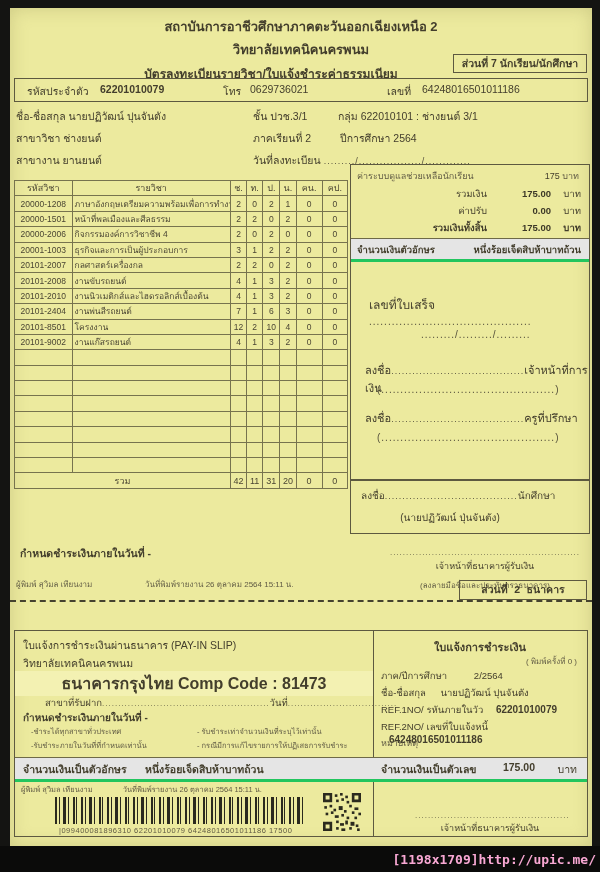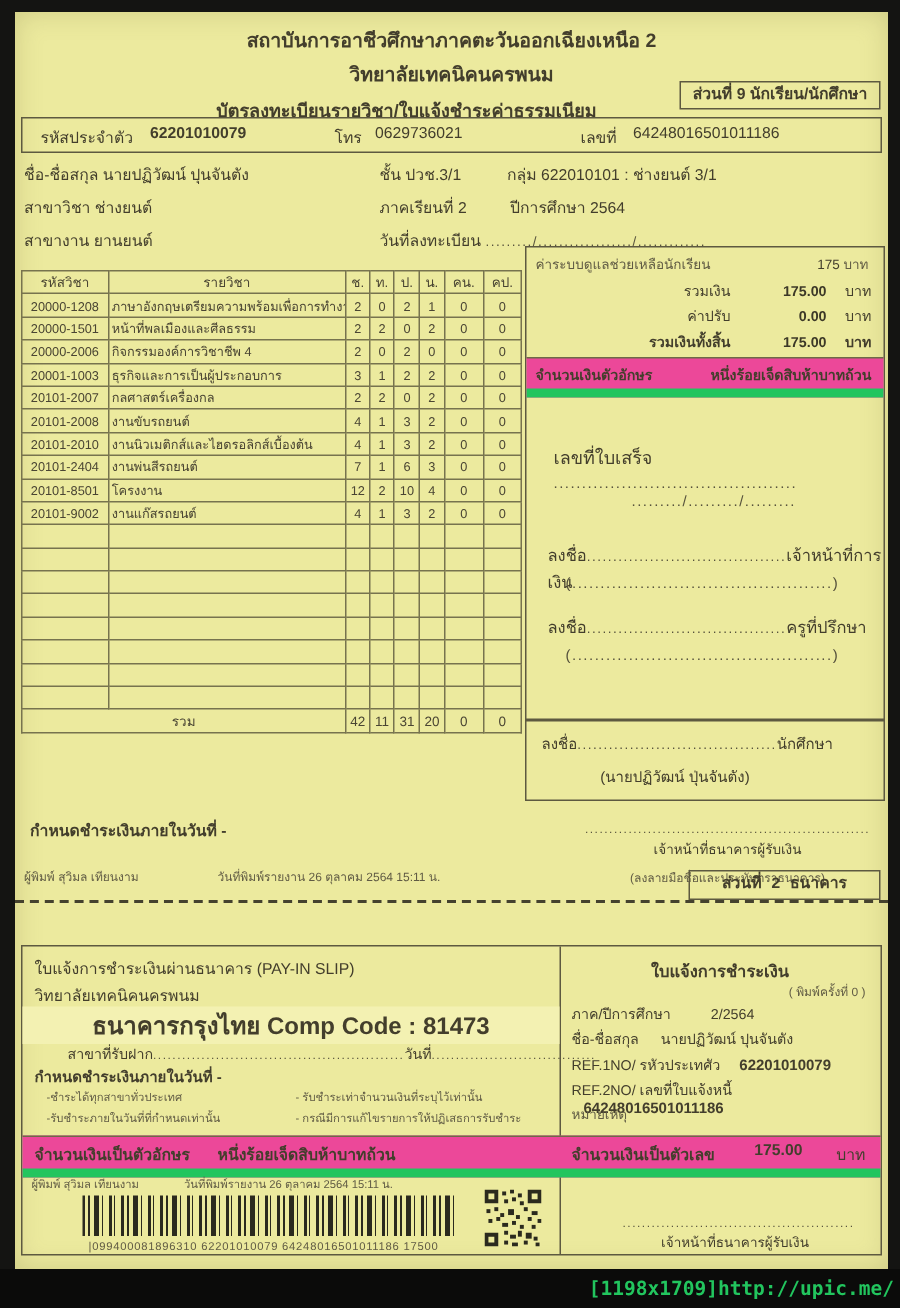--- a/index.html
+++ b/index.html
@@ -29,50 +29,50 @@
   .ctab th,.ctab td{border:1px solid #77734e;padding:0 2px;height:14.4px;overflow:hidden;white-space:nowrap;line-height:14px;}
   .c-num{text-align:center;padding:0 1px;}
   .c-code{text-align:center;}
   .total-row td{font-size:9px;height:15px;}
   .c-total-label{text-align:center;padding-right:10px;}
   
   .fee-line{position:absolute;right:8px;display:flex;justify-content:flex-end;align-items:baseline;font-size:9.5px;}
   .fee-line .fl-label{margin-right:16px;}
   .fee-line .fl-value{width:48px;text-align:right;font-weight:bold;color:#3c3827;}
   .fee-line .fl-unit{width:30px;text-align:right;}
-  .band{background:#ec4899;border-top:1px solid #6e6a48;border-bottom:6px solid #22c55e;}
+  .band{background:#e5e5e5;border-top:1px solid #6e6a48;border-bottom:3px solid #22c55e;}
   .dashed-div{border-top:2px dashed #45422e;}
   .barcode{
     background:
       repeating-linear-gradient(90deg,
         #2b2a1e 0 2px, transparent 2px 4px,
         #2b2a1e 4px 5px, transparent 5px 8px,
         #2b2a1e 8px 11px, transparent 11px 13px,
         #2b2a1e 13px 14px, transparent 14px 18px,
         #2b2a1e 18px 20px, transparent 20px 21px,
         #2b2a1e 21px 22px, transparent 22px 26px);
   }
   .bottom-strip{
     position:absolute;left:0;right:0;bottom:0;height:26px;background:#0b0b0a;
     display:flex;align-items:center;justify-content:flex-end;
   }
   .watermark{
-    color:#22c55e;font-family:"DejaVu Sans Mono",monospace;font-size:13px;font-weight:bold;
+    color:#f9a8d4;font-family:"DejaVu Sans Mono",monospace;font-size:13px;font-weight:bold;
     padding-right:4px;
   }
 </style>
 </head>
 <body>
 
 <div class="paper">
 
   <div class="abs t-center bold fs13" style="top:8px;left:0;right:0;">สถาบันการอาชีวศึกษาภาคตะวันออกเฉียงเหนือ 2</div>
   <div class="abs t-center bold fs13" style="top:31px;left:0;right:0;">วิทยาลัยเทคนิคนครพนม</div>
   <div class="abs t-center bold fs12" style="top:56px;left:70px;right:130px;">บัตรลงทะเบียนรายวิชา/ใบแจ้งชำระค่าธรรมเนียม</div>
-  <div class="abs boxed t-center bold fs105" style="top:46px;right:5px;width:132px;height:17px;line-height:17px;">ส่วนที่ 9 นักเรียน/นักศึกษา</div>
+  <div class="abs boxed t-center bold fs105" style="top:46px;right:5px;width:132px;height:17px;line-height:17px;">ส่วนที่ 7 นักเรียน/นักศึกษา</div>
 
   <div class="abs boxed" style="top:70px;left:4px;right:4px;height:22px;">
     <span class="abs fs105" style="left:12px;top:4px;">รหัสประจำตัว</span>
     <span class="abs fs105 bold" style="left:85px;top:4px;">62201010079</span>
     <span class="abs fs105" style="left:208px;top:4px;">โทร</span>
     <span class="abs fs105" style="left:235px;top:4px;">0629736021</span>
     <span class="abs fs105" style="left:372px;top:4px;">เลขที่</span>
     <span class="abs fs105" style="left:407px;top:4px;">64248016501011186</span>
   </div>
 
@@ -466,21 +466,21 @@
     <div class="abs fs8 ink2" style="top:24px;right:10px;">( พิมพ์ครั้งที่ 0 )</div>
     <div class="abs fs95" style="top:37px;left:366px;">
       <span>ภาค/ปีการศึกษา</span>
       <span style="margin-left:24px;">2/2564</span>
     </div>
     <div class="abs fs95" style="top:54px;left:366px;">
       <span>ชื่อ-ชื่อสกุล</span>
       <span style="margin-left:12px;">นายปฏิวัฒน์ ปุนจันตัง</span>
     </div>
     <div class="abs fs95" style="top:71px;left:366px;">
-      <span>REF.1NO/ รหัวประเทศัว</span>
+      <span>REF.1NO/ รหันภายในวัว</span>
       <span class="bold fs10" style="margin-left:10px;">62201010079</span>
     </div>
     <div class="abs fs95" style="top:88px;left:366px;">
       <span>REF.2NO/ เลขที่ใบแจ้งหนี้</span>
       <span class="bold fs10" style="margin-left:8px;">64248016501011186</span>
     </div>
     <div class="abs fs9 ink2" style="top:105px;left:366px;">หมายเหตุ</div>
     <div class="abs t-center" style="top:180px;left:400px;width:150px;">
       <div class="dots fs8">................................................</div>
       <div class="fs85 fs9" style="margin-top:1px;">เจ้าหน้าที่ธนาคารผู้รับเงิน</div>

